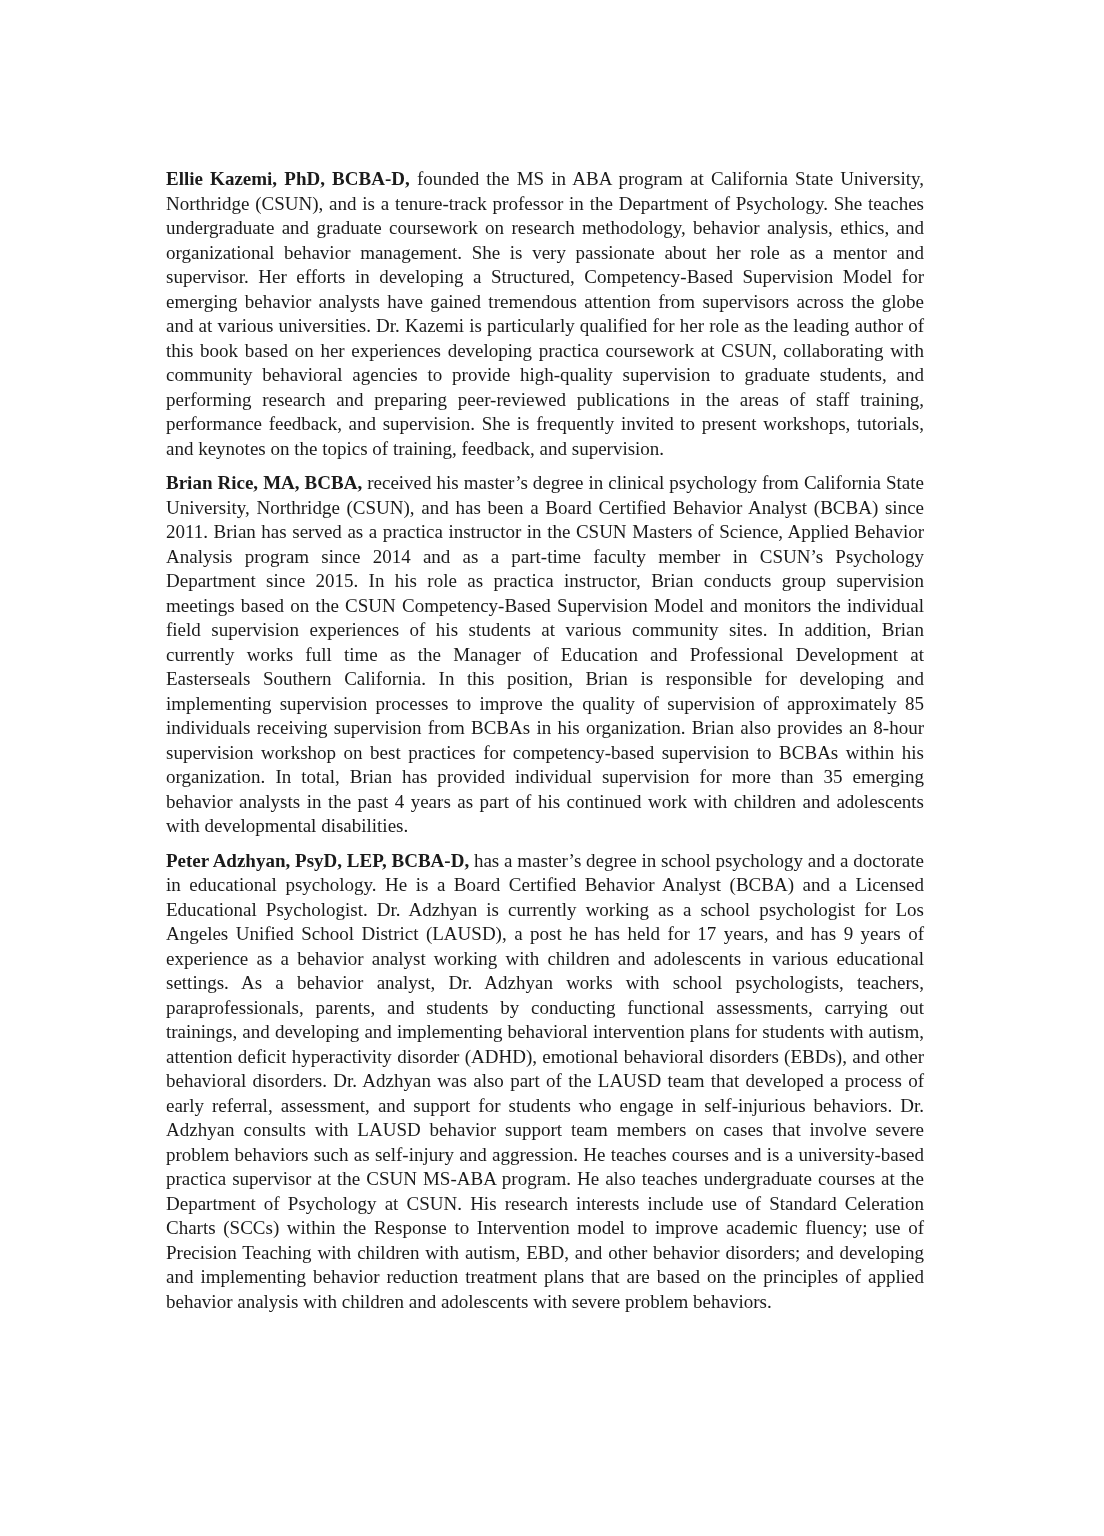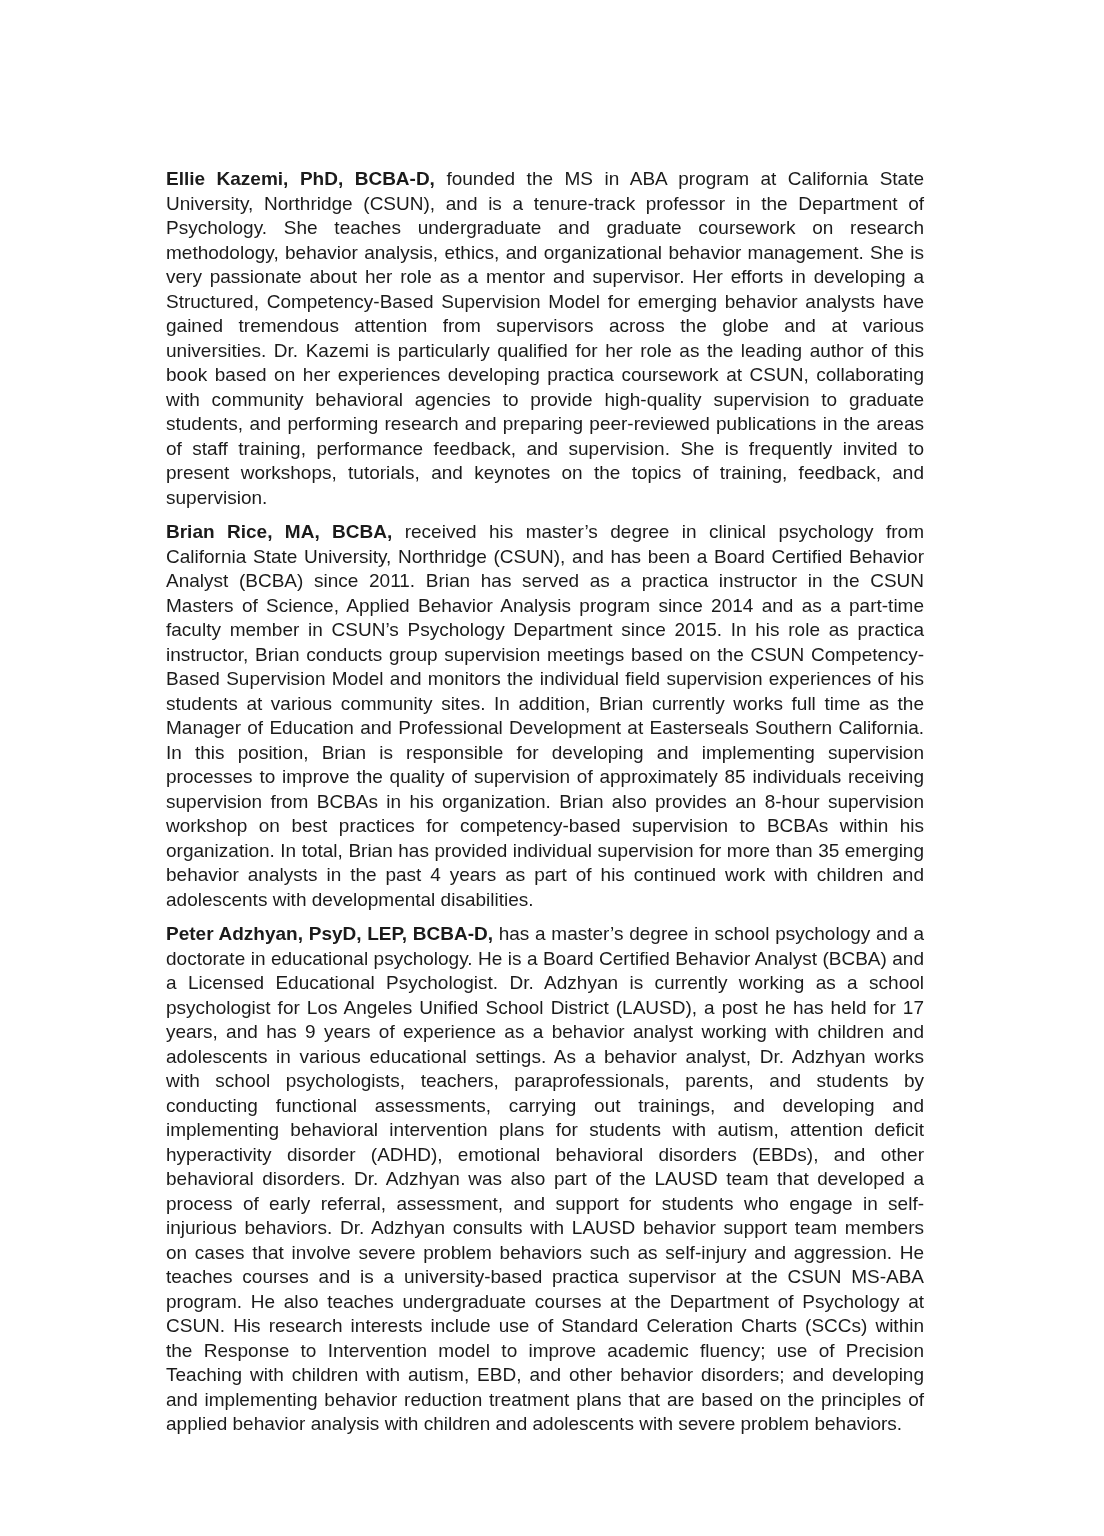--- a/index.html
+++ b/index.html
@@ -18,21 +18,21 @@
       inset: 0;
       background: #ffffff;
     }
     .text-column {
       position: absolute;
       left: 166px;
       top: 167px;
       width: 758px;
     }
     .bio {
-      font-family: Liberation Sans, sans-serif;
+      font-family: Liberation Serif, serif;
       font-size: 19px;
       line-height: 24.5px;
       color: #1b1b1b;
       text-align: justify;
       text-justify: inter-word;
       margin: 0 0 10px 0;
       hyphens: auto;
       -webkit-hyphens: auto;
     }
     .bio .lead {

